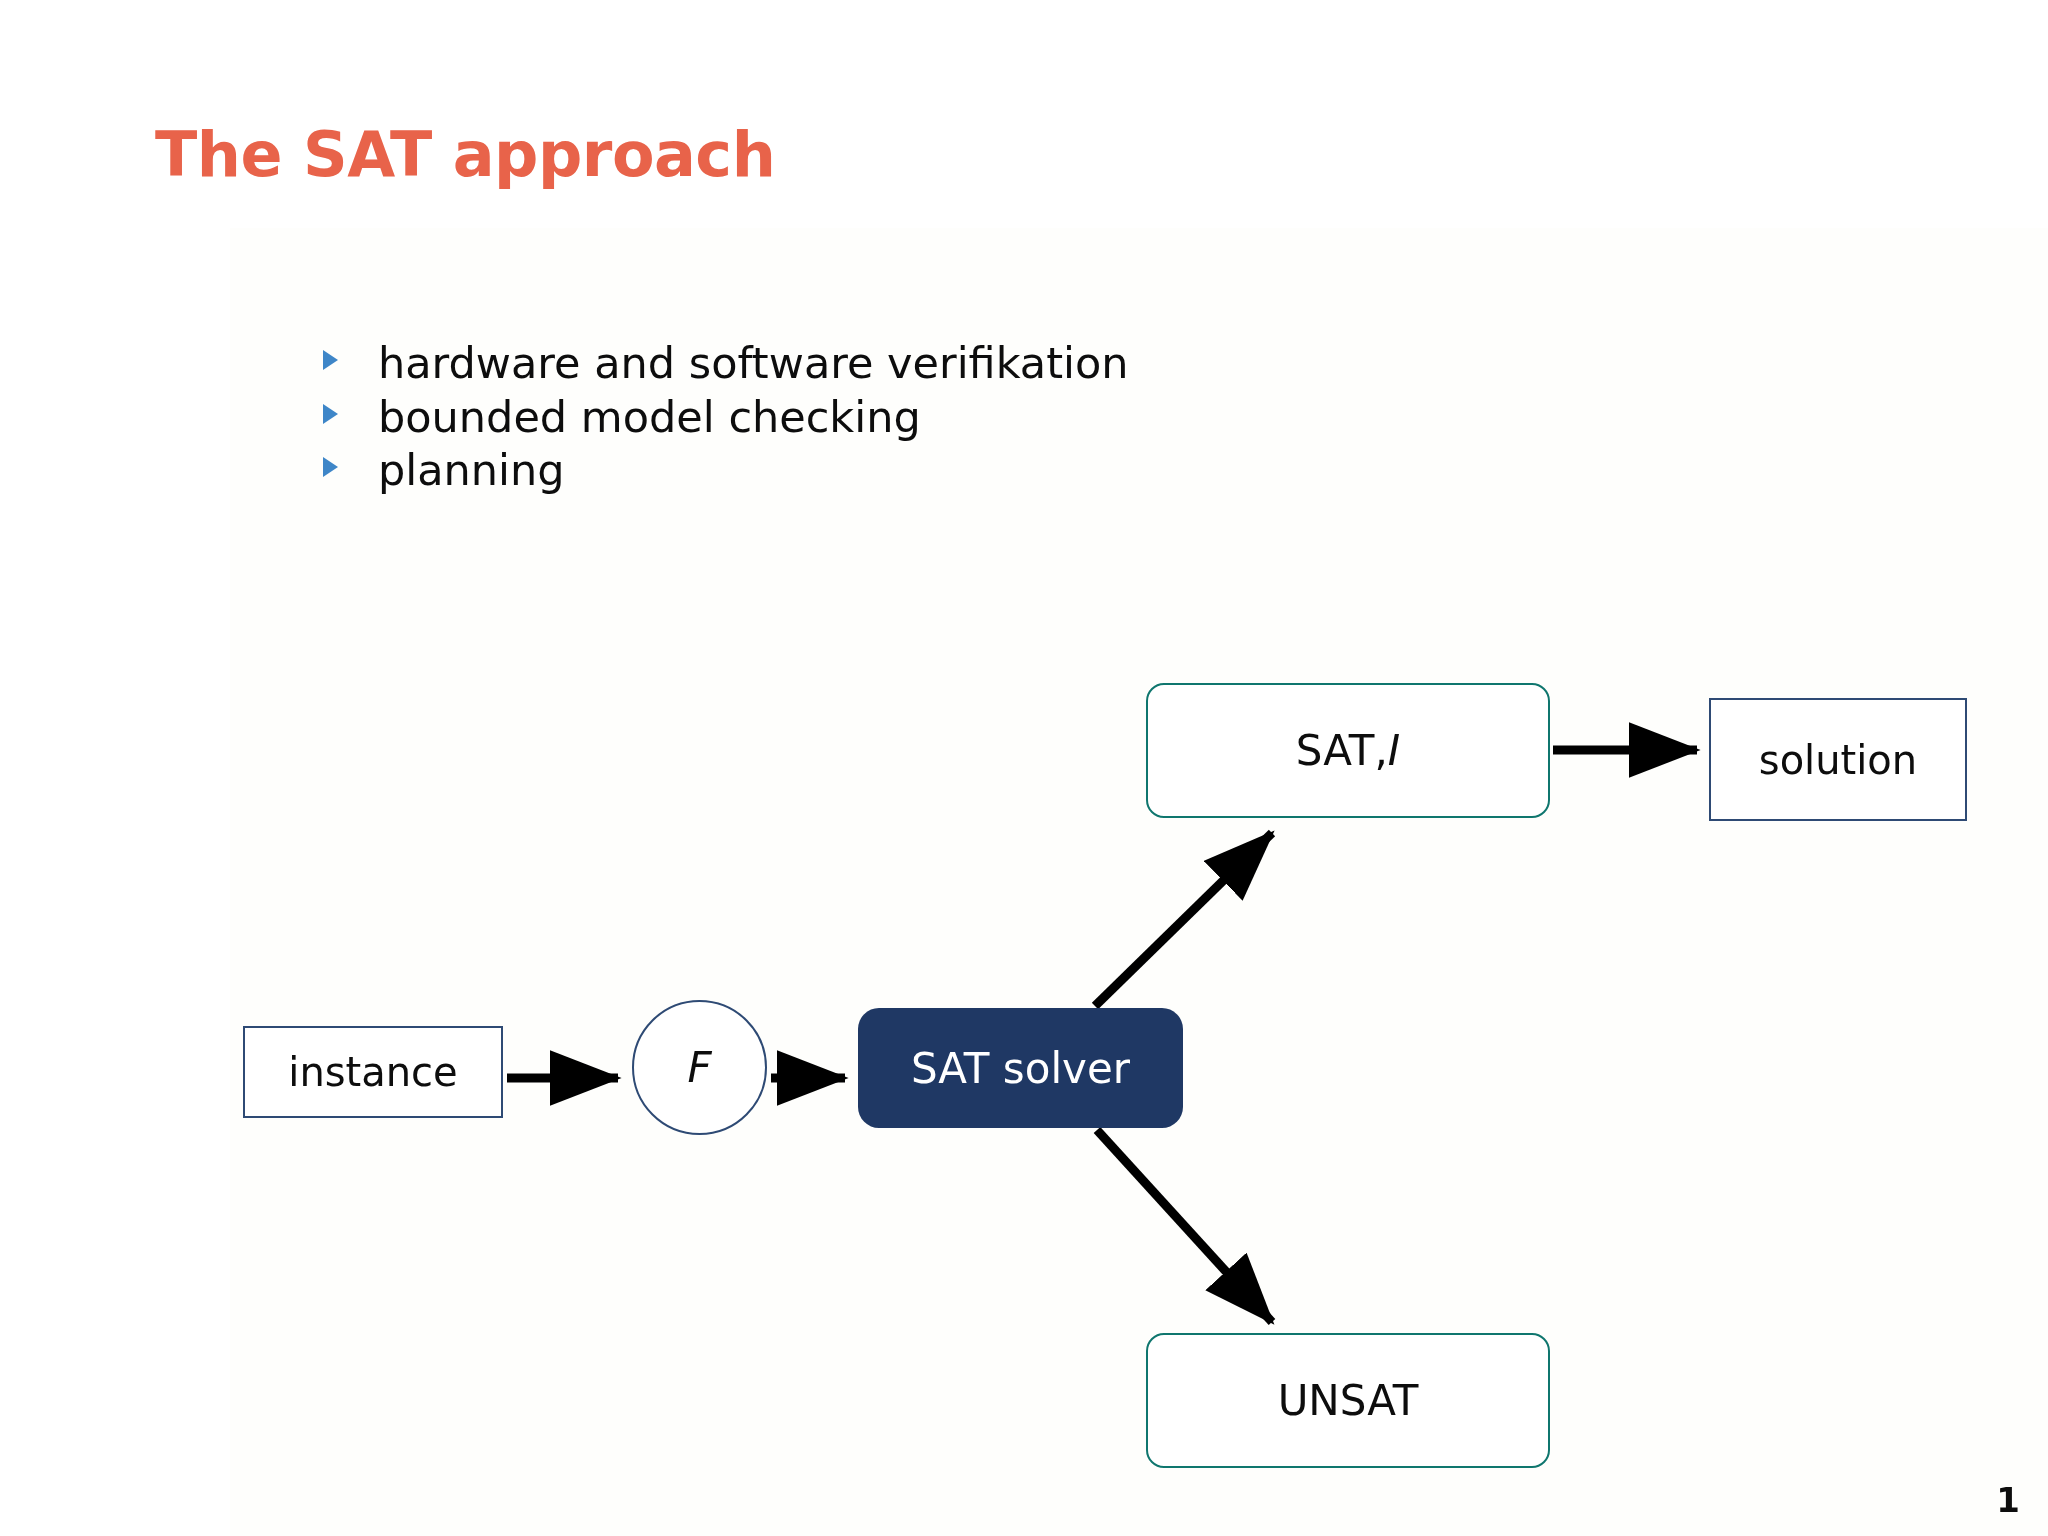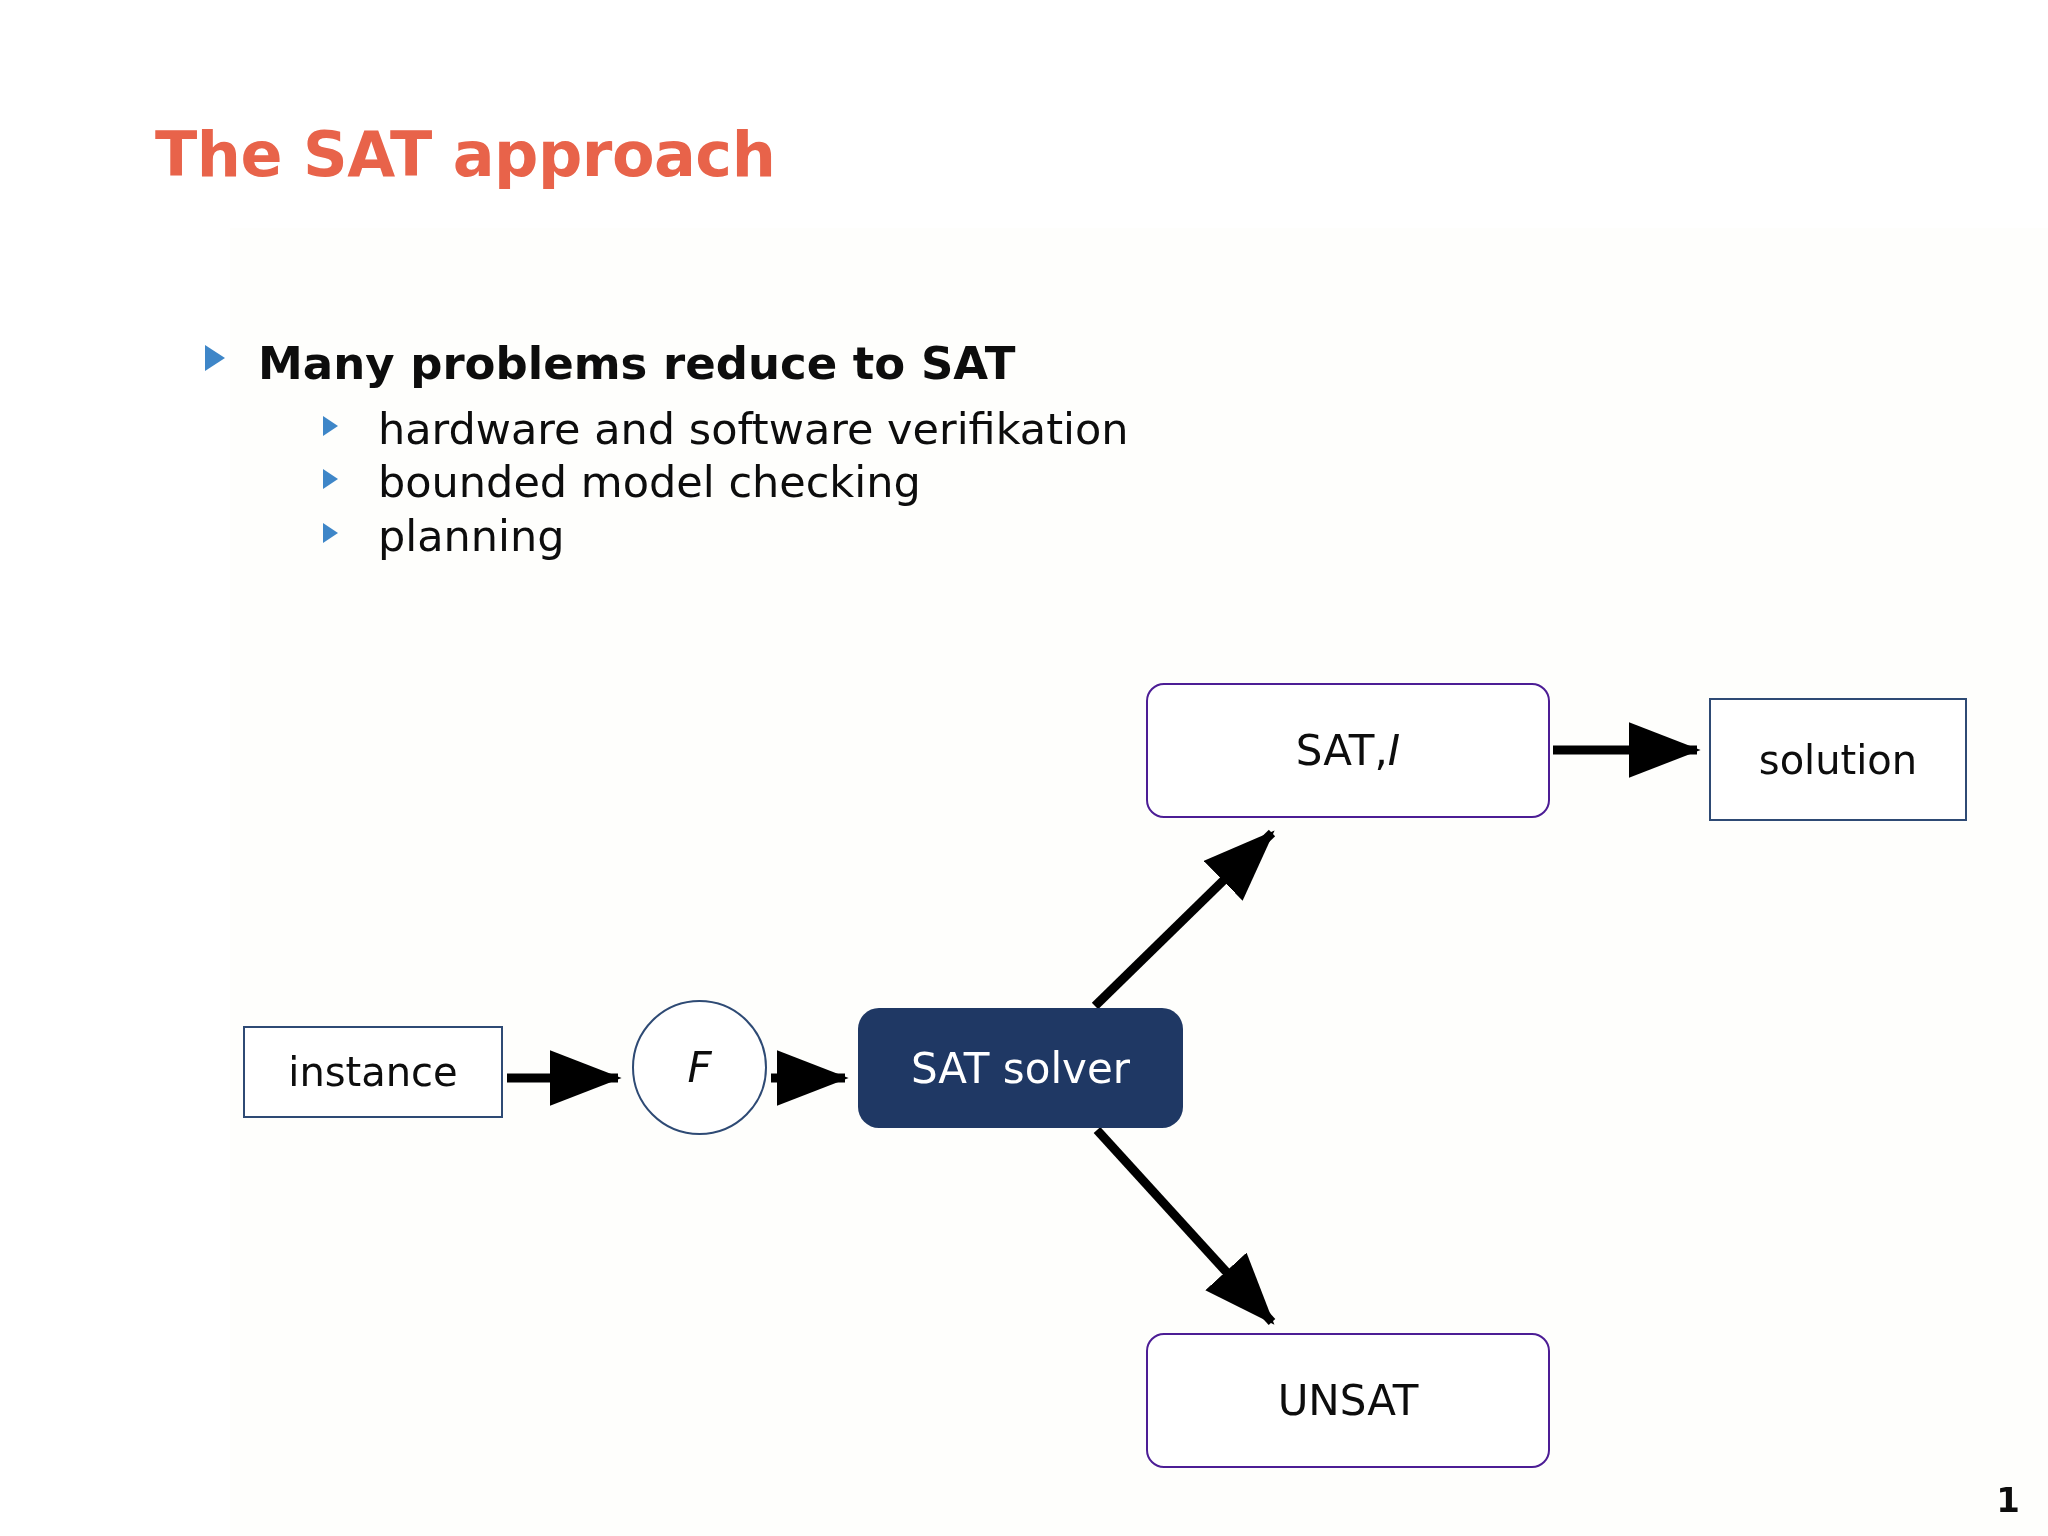--- a/index.html
+++ b/index.html
@@ -103,21 +103,21 @@
     align-items: center;
     justify-content: center;
     background: #ffffff;
     color: #0d0d0d;
     font-family: "DejaVu Sans", sans-serif;
   }
   .node.rect-sharp {
     border: 2px solid #2E4A74;
   }
   .node.rect-round {
-    border: 2px solid #4c1d95;
+    border: 2px solid #0f766e;
     border-radius: 18px;
   }
   .node.circle {
     border: 2px solid #2E4A74;
     border-radius: 50%;
   }
   .node.filled {
     background: #1F3864;
     border: none;
     border-radius: 21px;
@@ -163,24 +163,20 @@
 <body>
 
 <div id="slide">
 
   <div id="content-band"></div>
 
   <div id="slide-title">The SAT approach</div>
 
   <div id="bullet-list">
 
-    <div class="bullet-row level-1">
-      <span class="tri"></span>
-      <span class="bullet-text level-1-text">Many problems reduce to SAT</span>
-    </div>
 
     <div class="bullet-row level-2">
       <span class="tri"></span>
       <span class="bullet-text level-2-text">hardware and software verifikation</span>
     </div>
 
     <div class="bullet-row level-2">
       <span class="tri"></span>
       <span class="bullet-text level-2-text">bounded model checking</span>
     </div>

